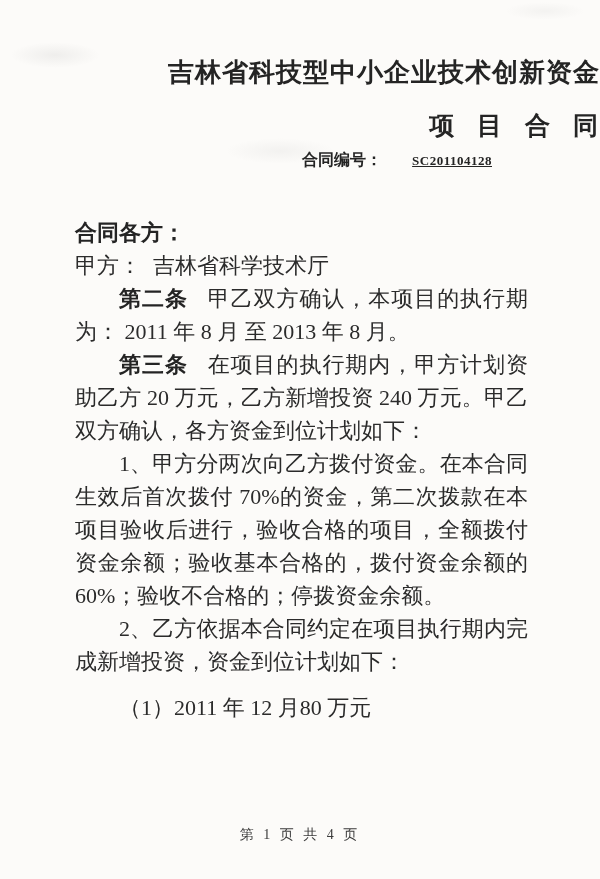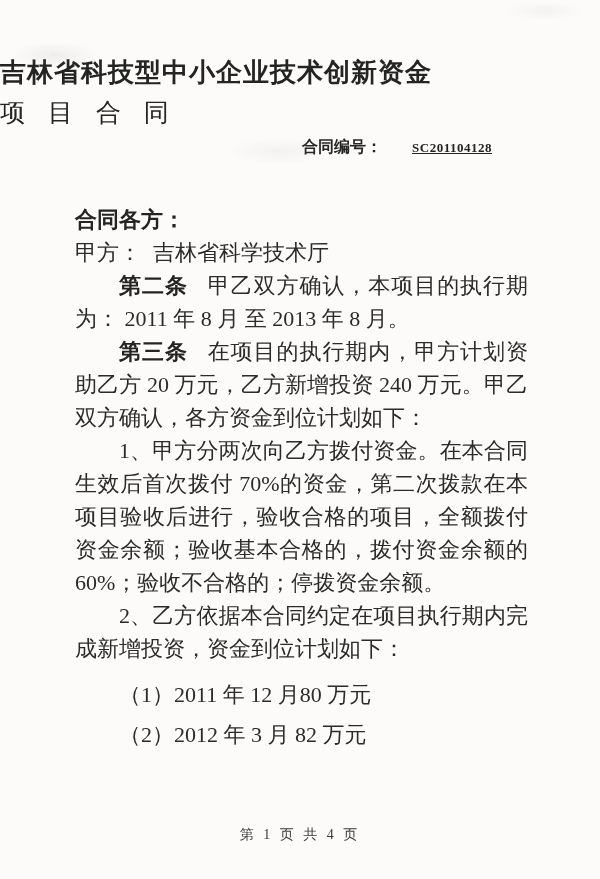--- a/index.html
+++ b/index.html
@@ -20,29 +20,29 @@
     border-radius: 50%;
     pointer-events: none;
   }
   .artifact.a1 { left: 10px; top: 42px; width: 90px; height: 26px;
     background: radial-gradient(ellipse, rgba(120,120,120,.10), rgba(120,120,120,0) 70%); }
   .artifact.a2 { left: 225px; top: 138px; width: 110px; height: 26px;
     background: radial-gradient(ellipse, rgba(130,130,130,.08), rgba(130,130,130,0) 70%); }
   .artifact.a3 { left: 505px; top: 2px; width: 80px; height: 18px;
     background: radial-gradient(ellipse, rgba(130,130,130,.07), rgba(130,130,130,0) 70%); }
 
-  .titles { padding-top: 55px; text-align: left;
+  .titles { padding-top: 55px; text-align: right;
     font-family: "Liberation Sans", "DejaVu Sans", sans-serif; }
   .title-main {
     font-size: 26px; font-weight: bold; line-height: 35px;
     letter-spacing: 1px; color: #242424;
   }
   .title-sub {
-    font-size: 25px; font-weight: normal; line-height: 34px;
-    margin-top: 5px; word-spacing: 12px; letter-spacing: 2px; color: #242424;
+    font-size: 25px; font-weight: bold; line-height: 34px;
+    margin-top: 18px; word-spacing: 12px; letter-spacing: 2px; color: #242424;
   }
   .contract-no-row {
     margin-top: 7px; padding-right: 108px;
     text-align: right; font-size: 16px; font-weight: bold; line-height: 22px;
     font-family: "Liberation Sans", "DejaVu Sans", sans-serif; color: #242424;
   }
   .contract-no-value {
     font-family: "Liberation Serif", "DejaVu Serif", serif;
     font-size: 13px; text-decoration: underline; letter-spacing: .5px; margin-left: 30px;
   }
@@ -105,20 +105,17 @@
     </p>
 
     <p class="para">
       <span>2、</span><span>乙方依据本合同约定在项目执行期内完成新增投资，资金到位计划如下：</span>
     </p>
 
     <div class="schedule">
       <div class="schedule-row">
         <span class="schedule-left"><span>（1）</span><span>2011 年 12 月</span></span><span class="schedule-amount">80 万元</span>
       </div>
-      <div class="schedule-row">
-        <span class="schedule-left"><span>（2）</span><span>2012 年 3 月</span></span><span class="schedule-amount">82  万元</span>
-      </div>
     </div>
   </div>
 
   <div class="footer">第 1 页 共 4 页</div>
 </div>
 
 </body></html>

